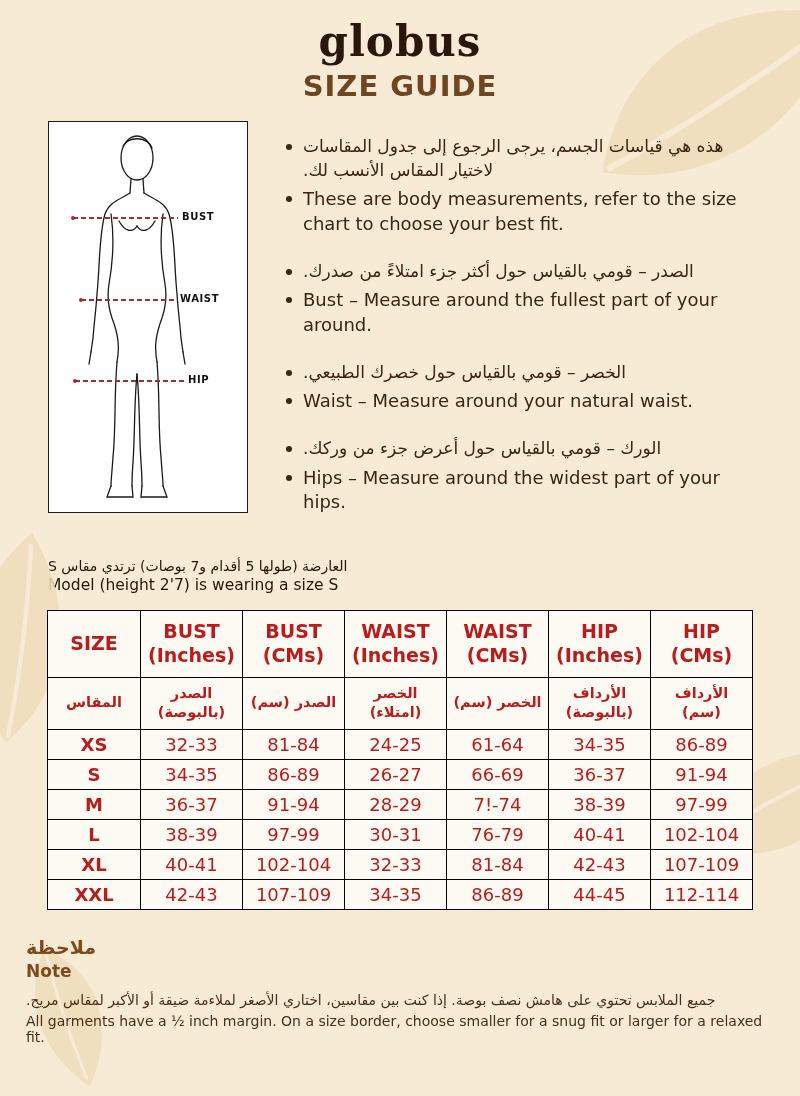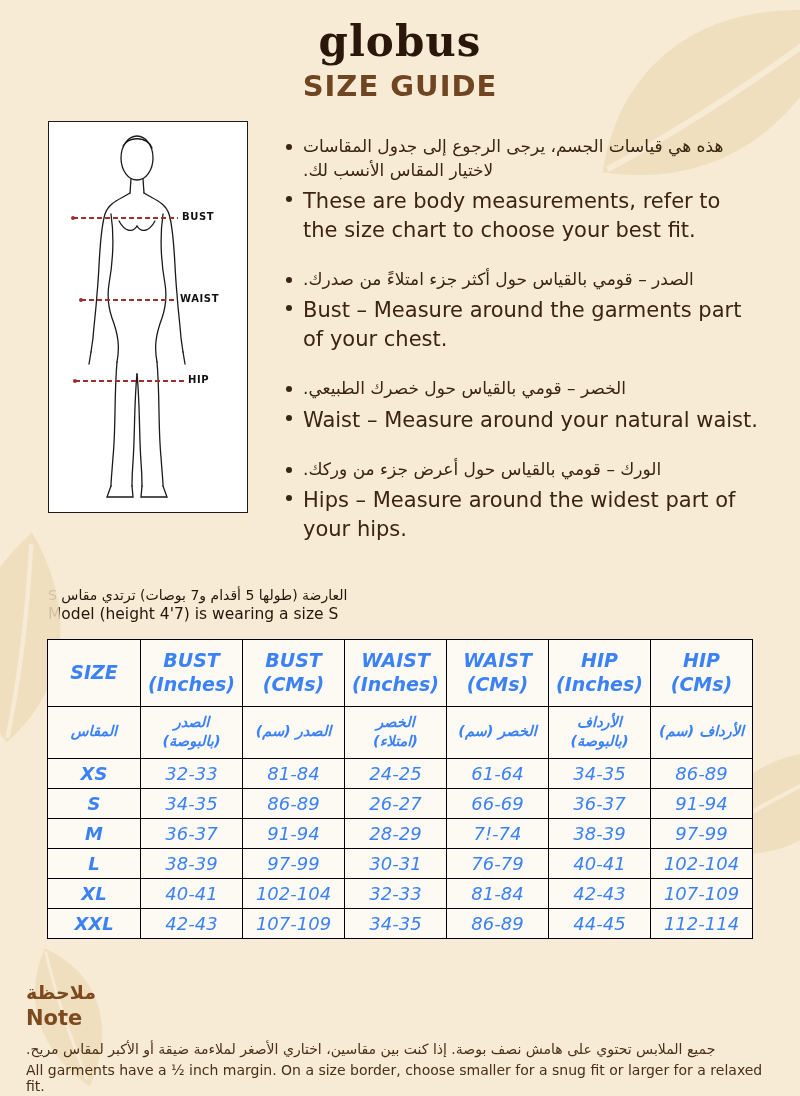--- a/index.html
+++ b/index.html
@@ -53,55 +53,54 @@
     letter-spacing: 0.6px;
   }
   .fig-label.bust  { left: 133px; top: 89px; }
   .fig-label.waist { left: 131px; top: 171px; }
   .fig-label.hip   { left: 139px; top: 252px; }
 
   .bullets { flex: 1; padding-top: 14px; }
   .bullet-group { margin-bottom: 23px; }
   .bullet { display: flex; gap: 11px; margin-bottom: 5px; }
   .dot { width: 6px; height: 6px; border-radius: 50%; background: #3a2415; margin-top: 9px; flex-shrink: 0; }
-  .bullet-text { font-size: 21px; line-height: 1.38; color: #3b2410; }
+  .bullet-text { font-size: 18px; line-height: 1.38; color: #3b2410; }
   .bullet-text.ar { font-size: 17px; text-align: left; }
 
   
   .model-note { padding: 20px 48px 0; font-size: 16px; color: #241608; }
   .model-note .ar { text-align: left; font-size: 14px; }
   .model-note .en { margin-top: 2px; font-size: 15.5px; }
 
   
   table.size-table {
-    margin: 16px auto 16px;
+    margin: 16px auto 0;
     width: 706px;
     border-collapse: collapse;
     background: #fdfaf4;
     table-layout: fixed;
-    color: #3b82f6;
+    color: #b91c1c;
     position: relative;
     z-index: 2;
-    font-style: italic;
   }
   table.size-table col.size-col { width: 93px; }
   table.size-table th, table.size-table td {
     border: 1.6px solid #000;
     text-align: center;
     vertical-align: middle;
   }
   th.hdr-en { font-size: 19px; white-space: pre-line; line-height: 1.25; padding: 9px 2px; font-weight: bold; }
   th.hdr-ar { font-size: 14.5px; white-space: pre-line; line-height: 1.35; padding: 6px 2px; font-weight: bold; }
   td.val { font-size: 18px; padding: 4px 2px; }
   td.size-cell { font-size: 18px; font-weight: bold; }
 
   
   .note { text-align: left; padding: 26px 26px 0; position: relative; z-index: 2; }
   .note-title-ar { font-size: 19px; font-weight: bold; color: #7c4a1e; }
-  .note-title-en { font-size: 21px; font-weight: bold; color: #7c4a1e; margin-top: 3px; }
+  .note-title-en { font-size: 17px; font-weight: bold; color: #7c4a1e; margin-top: 3px; }
   .note-body-ar { font-size: 14px; margin-top: 11px; color: #4a2e16; }
   .note-body-en { font-size: 14px; margin-top: 5px; color: #4a2e16; }
 </style>
 </head>
 <body>
 
 <div class="page">
 
   <div class="leaf" style="right:-30px; top:-20px; transform:rotate(15deg);">
     <svg width="220" height="230" viewBox="0 0 110 115">
@@ -190,21 +189,21 @@
           <div class="bullet-text">These are body measurements, refer to the size chart to choose your best fit.</div>
         </div>
       </div>
       <div class="bullet-group">
         <div class="bullet">
           <span class="dot"></span>
           <div class="bullet-text ar" dir="rtl">الصدر – قومي بالقياس حول أكثر جزء امتلاءً من صدرك.</div>
         </div>
         <div class="bullet">
           <span class="dot"></span>
-          <div class="bullet-text">Bust – Measure around the garments part of your chest.</div>
+          <div class="bullet-text">Bust – Measure around the fullest part of your around.</div>
         </div>
       </div>
       <div class="bullet-group">
         <div class="bullet">
           <span class="dot"></span>
           <div class="bullet-text ar" dir="rtl">الخصر – قومي بالقياس حول خصرك الطبيعي.</div>
         </div>
         <div class="bullet">
           <span class="dot"></span>
           <div class="bullet-text">Waist – Measure around your natural waist.</div>
@@ -218,21 +217,21 @@
         <div class="bullet">
           <span class="dot"></span>
           <div class="bullet-text">Hips – Measure around the widest part of your hips.</div>
         </div>
       </div>
     </div>
   </div>
 
   <div class="model-note">
     <div class="ar" dir="rtl">العارضة (طولها 5 أقدام و7 بوصات) ترتدي مقاس S</div>
-    <div class="en">Model (height 4'7) is wearing a size S</div>
+    <div class="en">Model (height 2'7) is wearing a size S</div>
   </div>
 
   <table class="size-table">
     <colgroup>
       <col class="size-col">
         <col>
         <col>
         <col>
         <col>
         <col>

